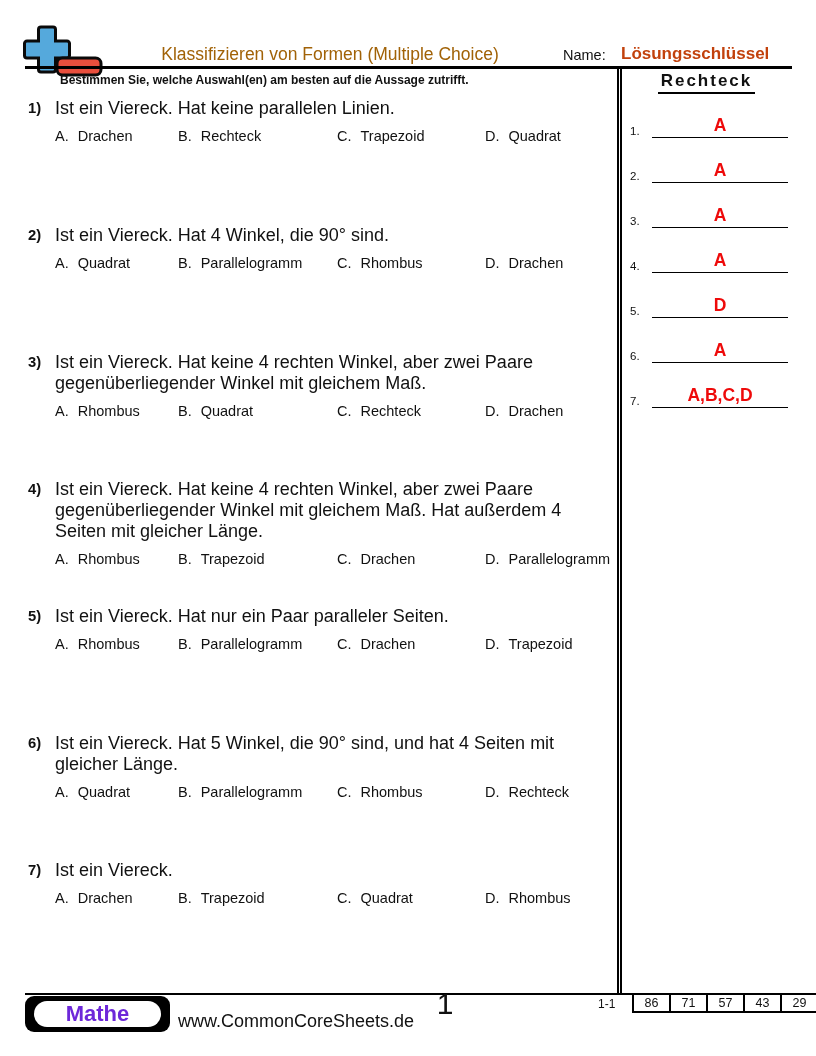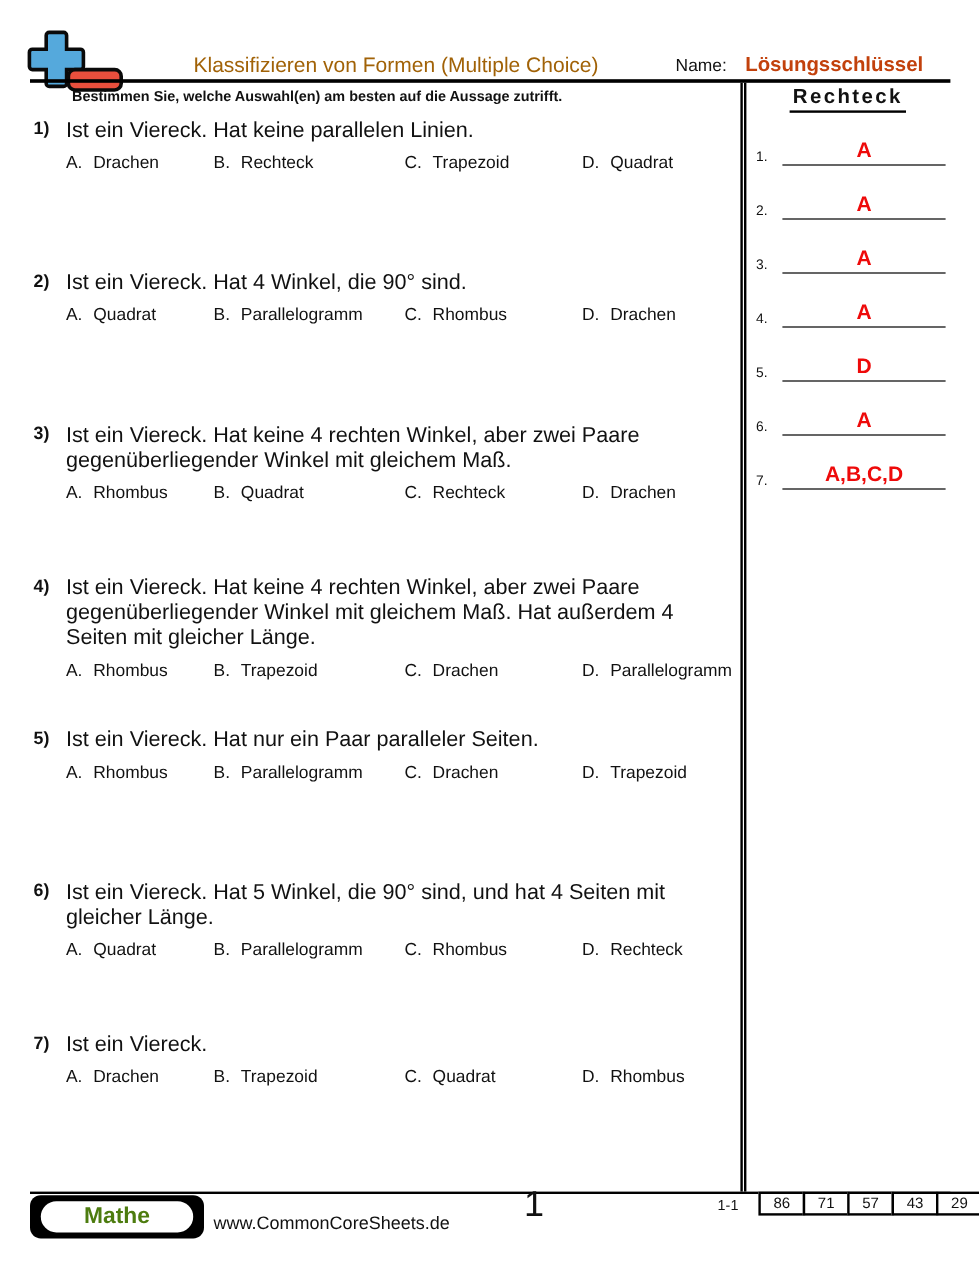--- a/index.html
+++ b/index.html
@@ -37,22 +37,22 @@
                    border-bottom:2.5px solid #000; padding:0 3px 1px 3px; }
   .answer-row { position:absolute; left:630px; width:158px; height:30px; display:flex; align-items:flex-end; }
   .answer-num { width:22px; flex:none; font-size:11.5px; line-height:14px; }
   .answer-line { flex:1; border-bottom:1.8px solid #000; text-align:center; }
   .answer-value { display:inline-block; font-weight:bold; font-size:17.5px; line-height:1; padding-bottom:3px; }
 
   
   .footer-rule { position:absolute; left:25px; right:24px; top:993px; border-top:2px solid #000; }
   .subject-badge { position:absolute; left:25px; top:996px; width:145px; height:36px; background:#000; border-radius:9px; }
   .subject-pill { position:absolute; left:9px; right:9px; top:5px; bottom:5px; background:#fff; border-radius:14px;
-                  display:flex; align-items:center; justify-content:center; font-weight:bold; font-size:19px; color:#4d7c0f; }
-  .website { position:absolute; left:178px; top:1011px; font-size:15px; }
+                  display:flex; align-items:center; justify-content:center; font-weight:bold; font-size:22px; color:#6d28d9; }
+  .website { position:absolute; left:178px; top:1011px; font-size:18px; }
   .page-num { position:absolute; left:380px; top:987px; width:130px; text-align:center; font-size:30px; }
   .score-range { position:absolute; left:598px; top:997px; font-size:12px; }
   .scores { position:absolute; left:632px; top:993px; display:flex; }
   .score-cell { width:39px; height:20px; border:2px solid #000; margin-left:-2px;
                 display:flex; align-items:center; justify-content:center; font-size:12.5px; background:#fff; }
   .score-cell:first-child { margin-left:0; }
 </style>
 </head>
 <body>
 

